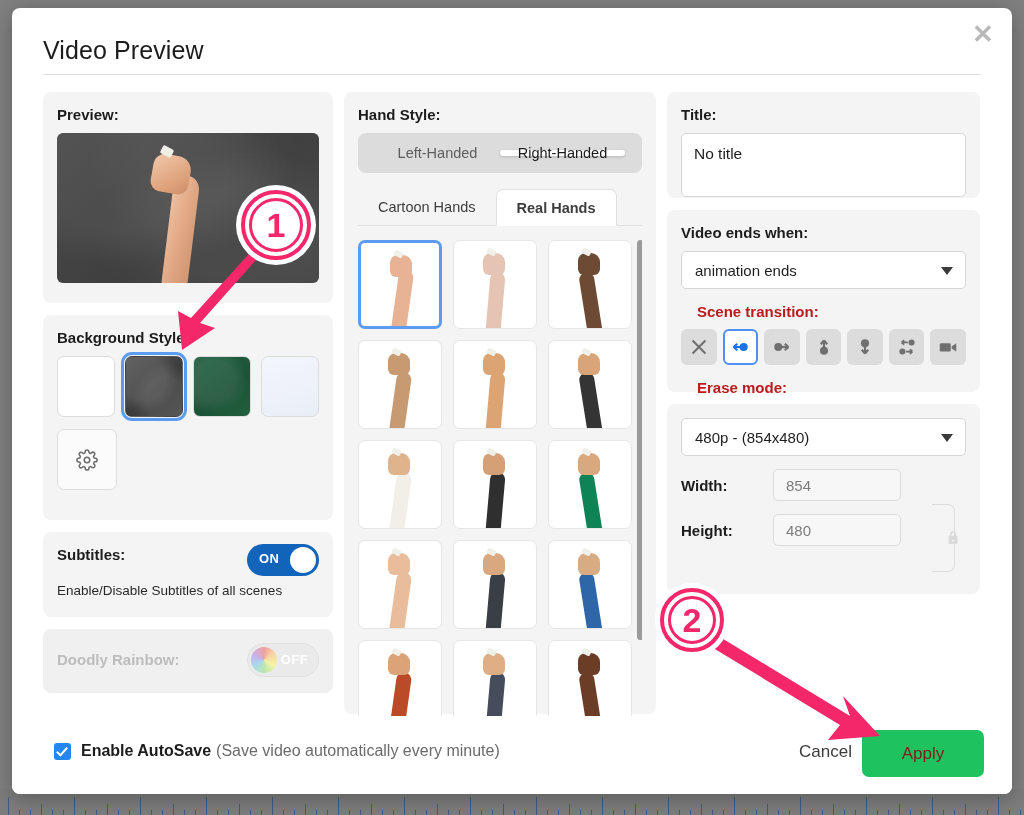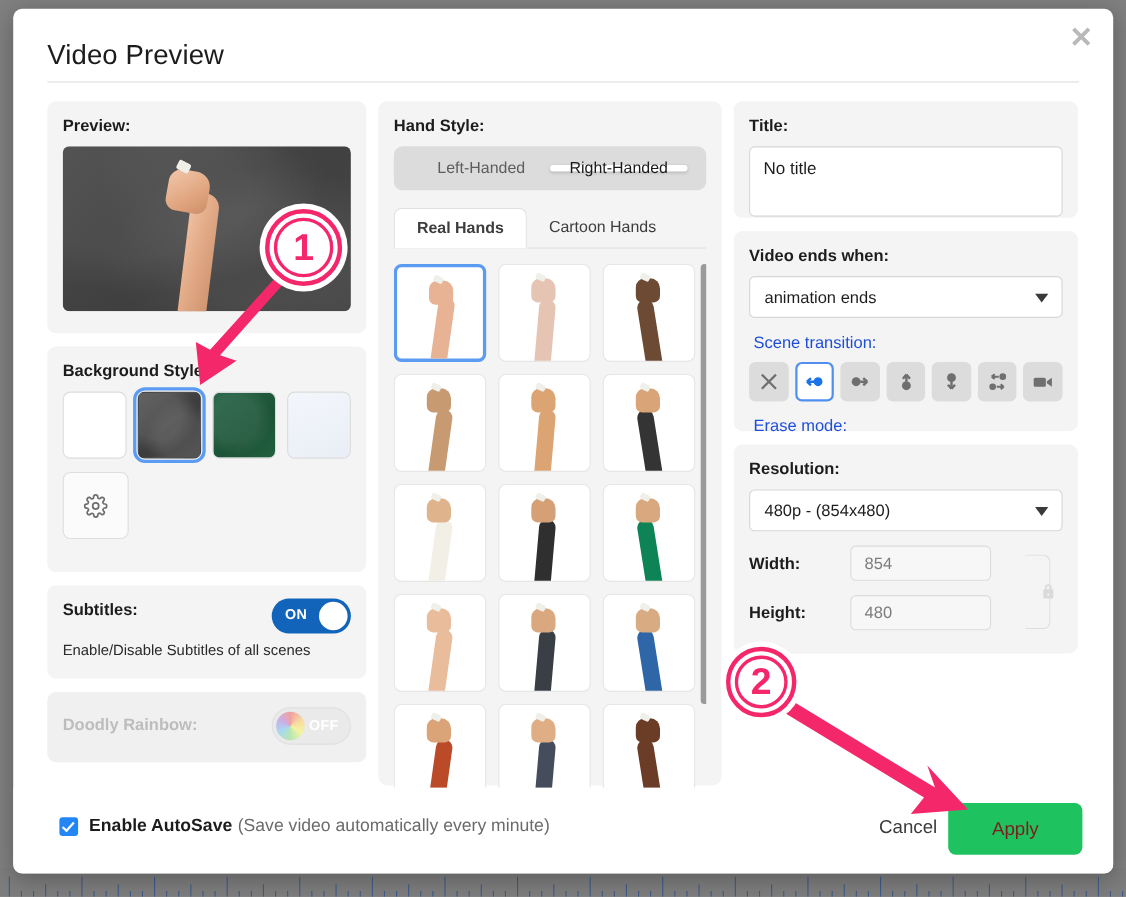--- a/index.html
+++ b/index.html
@@ -399,23 +399,23 @@
     right: 12px;
     top: 15px;
     width: 0; height: 0;
     border-left: 6px solid transparent;
     border-right: 6px solid transparent;
     border-top: 8px solid #3a3a3a;
   }
 
   .sub-head {
     font-size: 15px;
-    font-weight: normal;
-    color: #1d4ed8;
-    margin: 14px 0 9px 4px;
+    font-weight: bold;
+    color: #b91c1c;
+    margin: 14px 0 9px 16px;
     display: block;
   }
   .trans-row { display: flex; gap: 6px; }
   .trans-btn {
     width: 36px; height: 36px;
     background: #dcdcdc;
     border-radius: 6px;
     display: flex; align-items: center; justify-content: center;
     cursor: pointer;
   }
@@ -702,22 +702,22 @@
   <div class="col col-mid">
     <div class="card hand-card">
       <span class="card-label">Hand Style:</span>
 
       <div class="seg" id="handedness-seg">
           <div class="seg-item">Left-Handed</div>
           <div class="seg-item active">Right-Handed</div>
         </div>
 
       <div class="tabs" id="hand-tabs">
+          <div class="tab">Cartoon Hands</div>
           <div class="tab active">Real Hands</div>
-          <div class="tab">Cartoon Hands</div>
         </div>
 
       <div class="hand-grid-wrap">
         <div class="hand-grid" id="hand-grid">
             <div class="hand-cell selected">
               <div class="h-arm" style="background: linear-gradient(110deg, rgb(231, 179, 148), rgb(231, 179, 148)); transform: rotate(8deg);"></div>
               <div class="h-fist" style="background: rgb(231, 179, 148);"></div>
               <div class="h-chalk"></div>
             </div>
             <div class="hand-cell">
@@ -862,21 +862,20 @@
         </div>
 
       <span class="sub-head">Erase mode:</span>
       <div class="select">
         <span>Smart Mode</span>
         <span class="caret"></span>
       </div>
     </div>
 
     <div class="card res-card">
-      <span class="card-label">Resolution:</span>
       <div class="select">
         <span>480p  -  (854x480)</span>
         <span class="caret"></span>
       </div>
 
       <div class="res-row">
         <span class="res-lbl">Width:</span>
         <input class="res-input" value="854" style="">
       </div>
       <div class="res-row">

